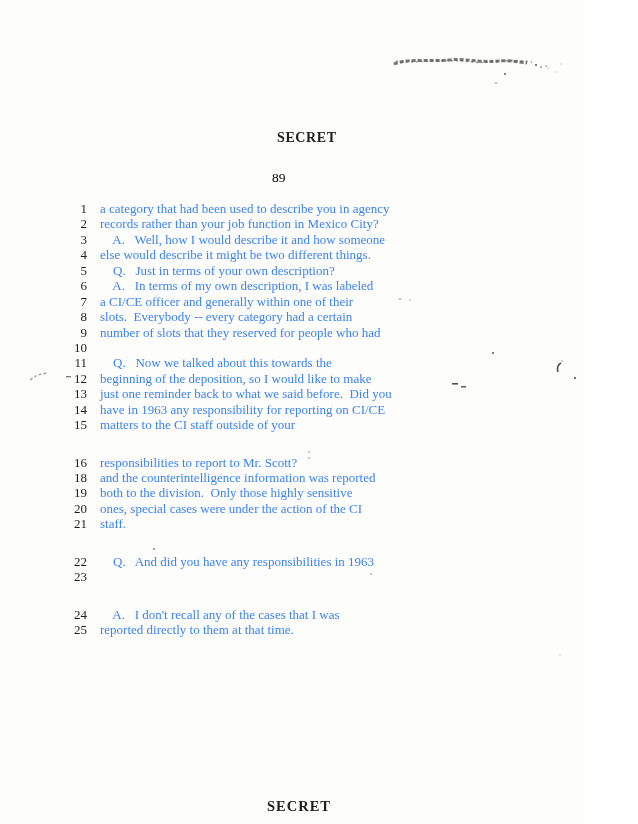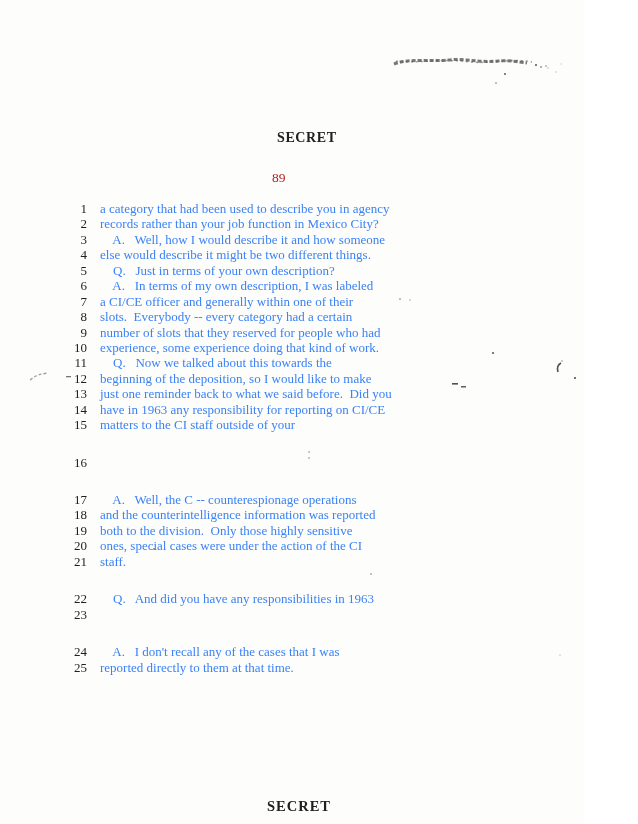--- a/index.html
+++ b/index.html
@@ -28,21 +28,21 @@
     font-weight: 700;
     letter-spacing: 0.6px;
     color: #202020;
   }
   .classification.top  { left: 277px; top: 130px; }
   .classification.bottom { left: 267px; top: 798px; font-size: 14.5px; letter-spacing: 1px; }
   .page-number {
     position: absolute;
     left: 272px; top: 170px;
     font-size: 13.5px;
-    color: #b91c1c;
+    color: #000000;
   }
   .transcript {
     position: absolute;
     left: 38px; top: 201px;
     width: 560px;
   }
   .line {
     display: flex;
     height: 15.45px;
     line-height: 15.45px;
@@ -152,21 +152,20 @@
     <span class="txt">slots.  Everybody -- every category had a certain</span>
   </div>
 
   <div class="line">
     <span class="num">9</span>
     <span class="txt">number of slots that they reserved for people who had</span>
   </div>
 
   <div class="line">
     <span class="num">10</span>
-    <span class="txt">experience, some experience doing that kind of work.</span>
   </div>
 
   <div class="line">
     <span class="num">11</span>
     <span class="txt">    Q.   Now we talked about this towards the</span>
   </div>
 
   <div class="line">
     <span class="num">12</span>
     <span class="txt">beginning of the deposition, so I would like to make</span>
@@ -182,26 +181,23 @@
     <span class="txt">have in 1963 any responsibility for reporting on CI/CE</span>
   </div>
 
   <div class="line">
     <span class="num">15</span>
     <span class="txt">matters to the CI staff outside of your</span>
   </div>
 
   <div class="line gap">
     <span class="num">16</span>
-  </div>
-
-  <div class="line gap">
-    <span class="num">17</span>
-    <span class="txt">    A.   Well, the C -- counterespionage operations</span>
-  </div>
+    <span class="txt">responsibilities to report to Mr. Scott?</span>
+  </div>
+
 
   <div class="line">
     <span class="num">18</span>
     <span class="txt">and the counterintelligence information was reported</span>
   </div>
 
   <div class="line">
     <span class="num">19</span>
     <span class="txt">both to the division.  Only those highly sensitive</span>
   </div>

